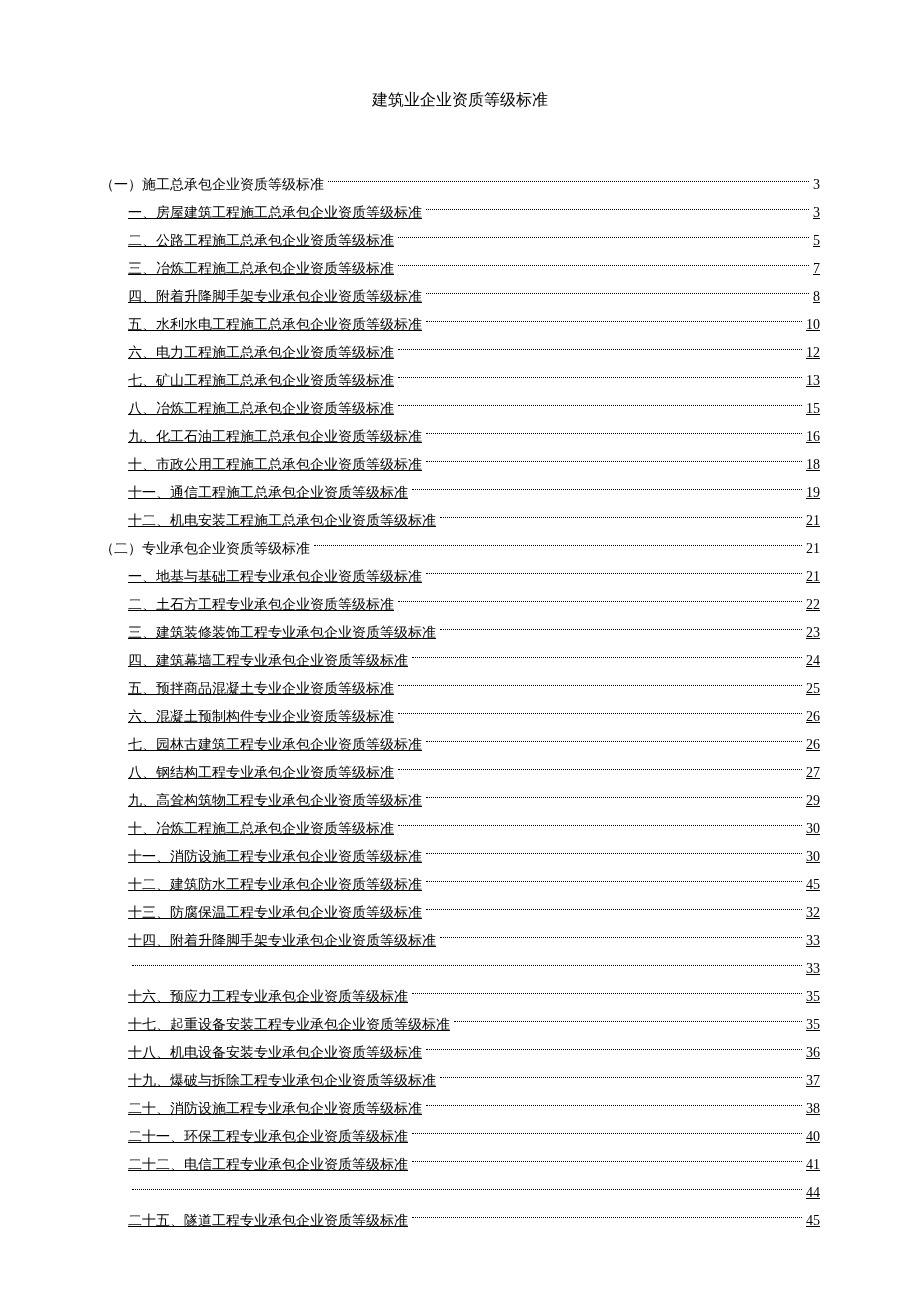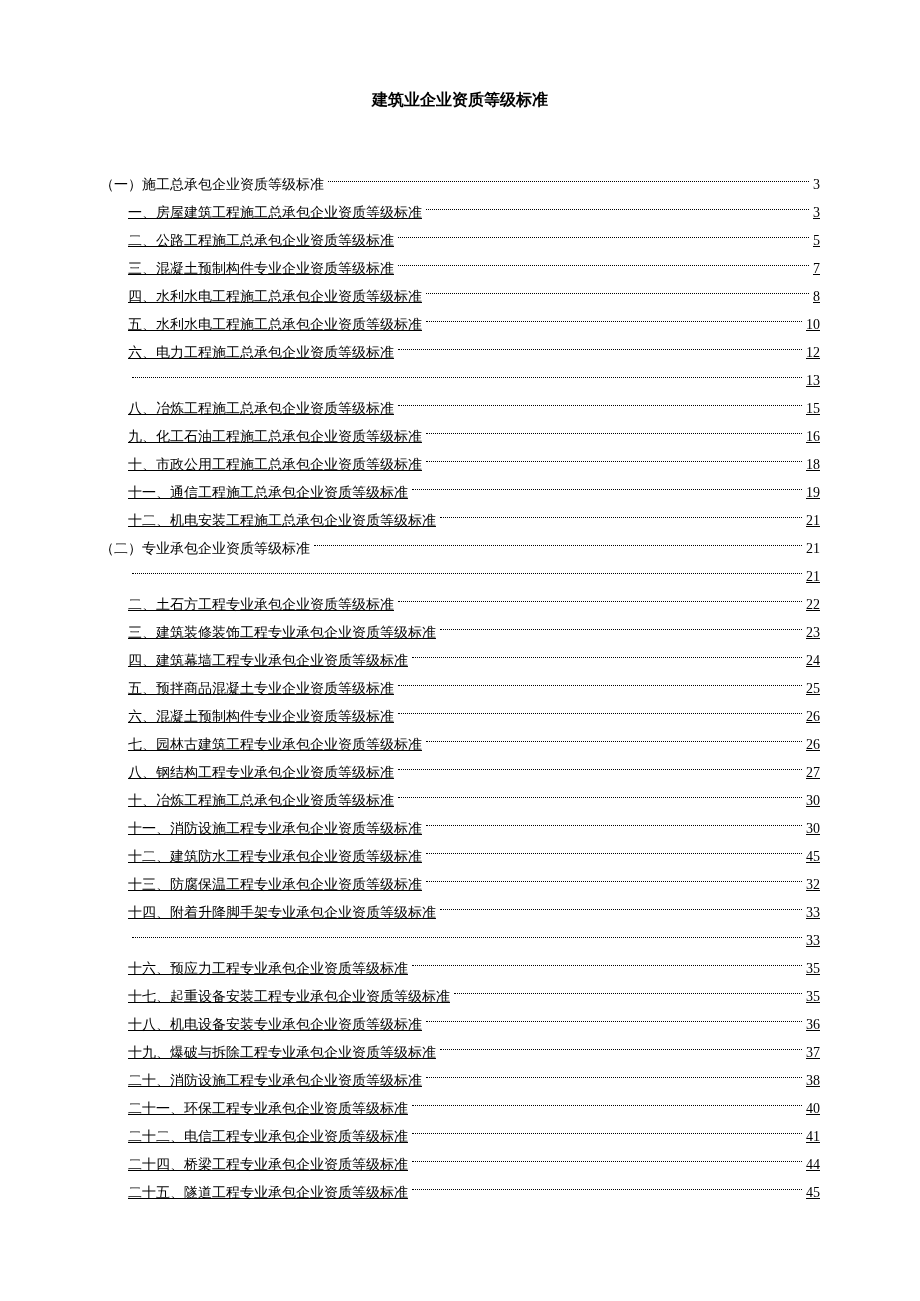--- a/index.html
+++ b/index.html
@@ -8,21 +8,21 @@
       margin: 0;
       padding: 0;
       width: 920px;
     }
     .page {
       padding: 90px 100px 60px 100px;
     }
     .title {
       text-align: center;
       font-size: 16px;
-      font-weight: bold;
+      font-weight: normal;
       margin-bottom: 60px;
     }
     .toc-line {
       display: flex;
       align-items: flex-start;
       font-size: 14px;
       line-height: 2.0;
       white-space: nowrap;
     }
     .toc-line.level1 {
@@ -60,40 +60,41 @@
         <span class="toc-label">一、房屋建筑工程施工总承包企业资质等级标准</span>
         <span class="toc-dots"></span>
         <span class="toc-page">3</span>
       </div>
       <div class="toc-line level2">
         <span class="toc-label">二、公路工程施工总承包企业资质等级标准</span>
         <span class="toc-dots"></span>
         <span class="toc-page">5</span>
       </div>
       <div class="toc-line level2">
-        <span class="toc-label">三、混凝土预制构件专业企业资质等级标准</span>
+        <span class="toc-label">三、冶炼工程施工总承包企业资质等级标准</span>
         <span class="toc-dots"></span>
         <span class="toc-page">7</span>
       </div>
       <div class="toc-line level2">
-        <span class="toc-label">四、水利水电工程施工总承包企业资质等级标准</span>
+        <span class="toc-label">四、附着升降脚手架专业承包企业资质等级标准</span>
         <span class="toc-dots"></span>
         <span class="toc-page">8</span>
       </div>
       <div class="toc-line level2">
         <span class="toc-label">五、水利水电工程施工总承包企业资质等级标准</span>
         <span class="toc-dots"></span>
         <span class="toc-page">10</span>
       </div>
       <div class="toc-line level2">
         <span class="toc-label">六、电力工程施工总承包企业资质等级标准</span>
         <span class="toc-dots"></span>
         <span class="toc-page">12</span>
       </div>
       <div class="toc-line level2">
+        <span class="toc-label">七、矿山工程施工总承包企业资质等级标准</span>
         <span class="toc-dots"></span>
         <span class="toc-page">13</span>
       </div>
       <div class="toc-line level2">
         <span class="toc-label">八、冶炼工程施工总承包企业资质等级标准</span>
         <span class="toc-dots"></span>
         <span class="toc-page">15</span>
       </div>
       <div class="toc-line level2">
         <span class="toc-label">九、化工石油工程施工总承包企业资质等级标准</span>
@@ -114,20 +115,21 @@
         <span class="toc-label">十二、机电安装工程施工总承包企业资质等级标准</span>
         <span class="toc-dots"></span>
         <span class="toc-page">21</span>
       </div>
       <div class="toc-line level1">
         <span class="toc-label">（二）专业承包企业资质等级标准</span>
         <span class="toc-dots"></span>
         <span class="toc-page">21</span>
       </div>
       <div class="toc-line level2">
+        <span class="toc-label">一、地基与基础工程专业承包企业资质等级标准</span>
         <span class="toc-dots"></span>
         <span class="toc-page">21</span>
       </div>
       <div class="toc-line level2">
         <span class="toc-label">二、土石方工程专业承包企业资质等级标准</span>
         <span class="toc-dots"></span>
         <span class="toc-page">22</span>
       </div>
       <div class="toc-line level2">
         <span class="toc-label">三、建筑装修装饰工程专业承包企业资质等级标准</span>
@@ -153,20 +155,25 @@
         <span class="toc-label">七、园林古建筑工程专业承包企业资质等级标准</span>
         <span class="toc-dots"></span>
         <span class="toc-page">26</span>
       </div>
       <div class="toc-line level2">
         <span class="toc-label">八、钢结构工程专业承包企业资质等级标准</span>
         <span class="toc-dots"></span>
         <span class="toc-page">27</span>
       </div>
       <div class="toc-line level2">
+        <span class="toc-label">九、高耸构筑物工程专业承包企业资质等级标准</span>
+        <span class="toc-dots"></span>
+        <span class="toc-page">29</span>
+      </div>
+      <div class="toc-line level2">
         <span class="toc-label">十、冶炼工程施工总承包企业资质等级标准</span>
         <span class="toc-dots"></span>
         <span class="toc-page">30</span>
       </div>
       <div class="toc-line level2">
         <span class="toc-label">十一、消防设施工程专业承包企业资质等级标准</span>
         <span class="toc-dots"></span>
         <span class="toc-page">30</span>
       </div>
       <div class="toc-line level2">
@@ -217,21 +224,20 @@
         <span class="toc-label">二十一、环保工程专业承包企业资质等级标准</span>
         <span class="toc-dots"></span>
         <span class="toc-page">40</span>
       </div>
       <div class="toc-line level2">
         <span class="toc-label">二十二、电信工程专业承包企业资质等级标准</span>
         <span class="toc-dots"></span>
         <span class="toc-page">41</span>
       </div>
       <div class="toc-line level2">
-        <span class="toc-label">二十四、桥梁工程专业承包企业资质等级标准</span>
         <span class="toc-dots"></span>
         <span class="toc-page">44</span>
       </div>
       <div class="toc-line level2">
         <span class="toc-label">二十五、隧道工程专业承包企业资质等级标准</span>
         <span class="toc-dots"></span>
         <span class="toc-page">45</span>
       </div>
     </div>
 </div>

